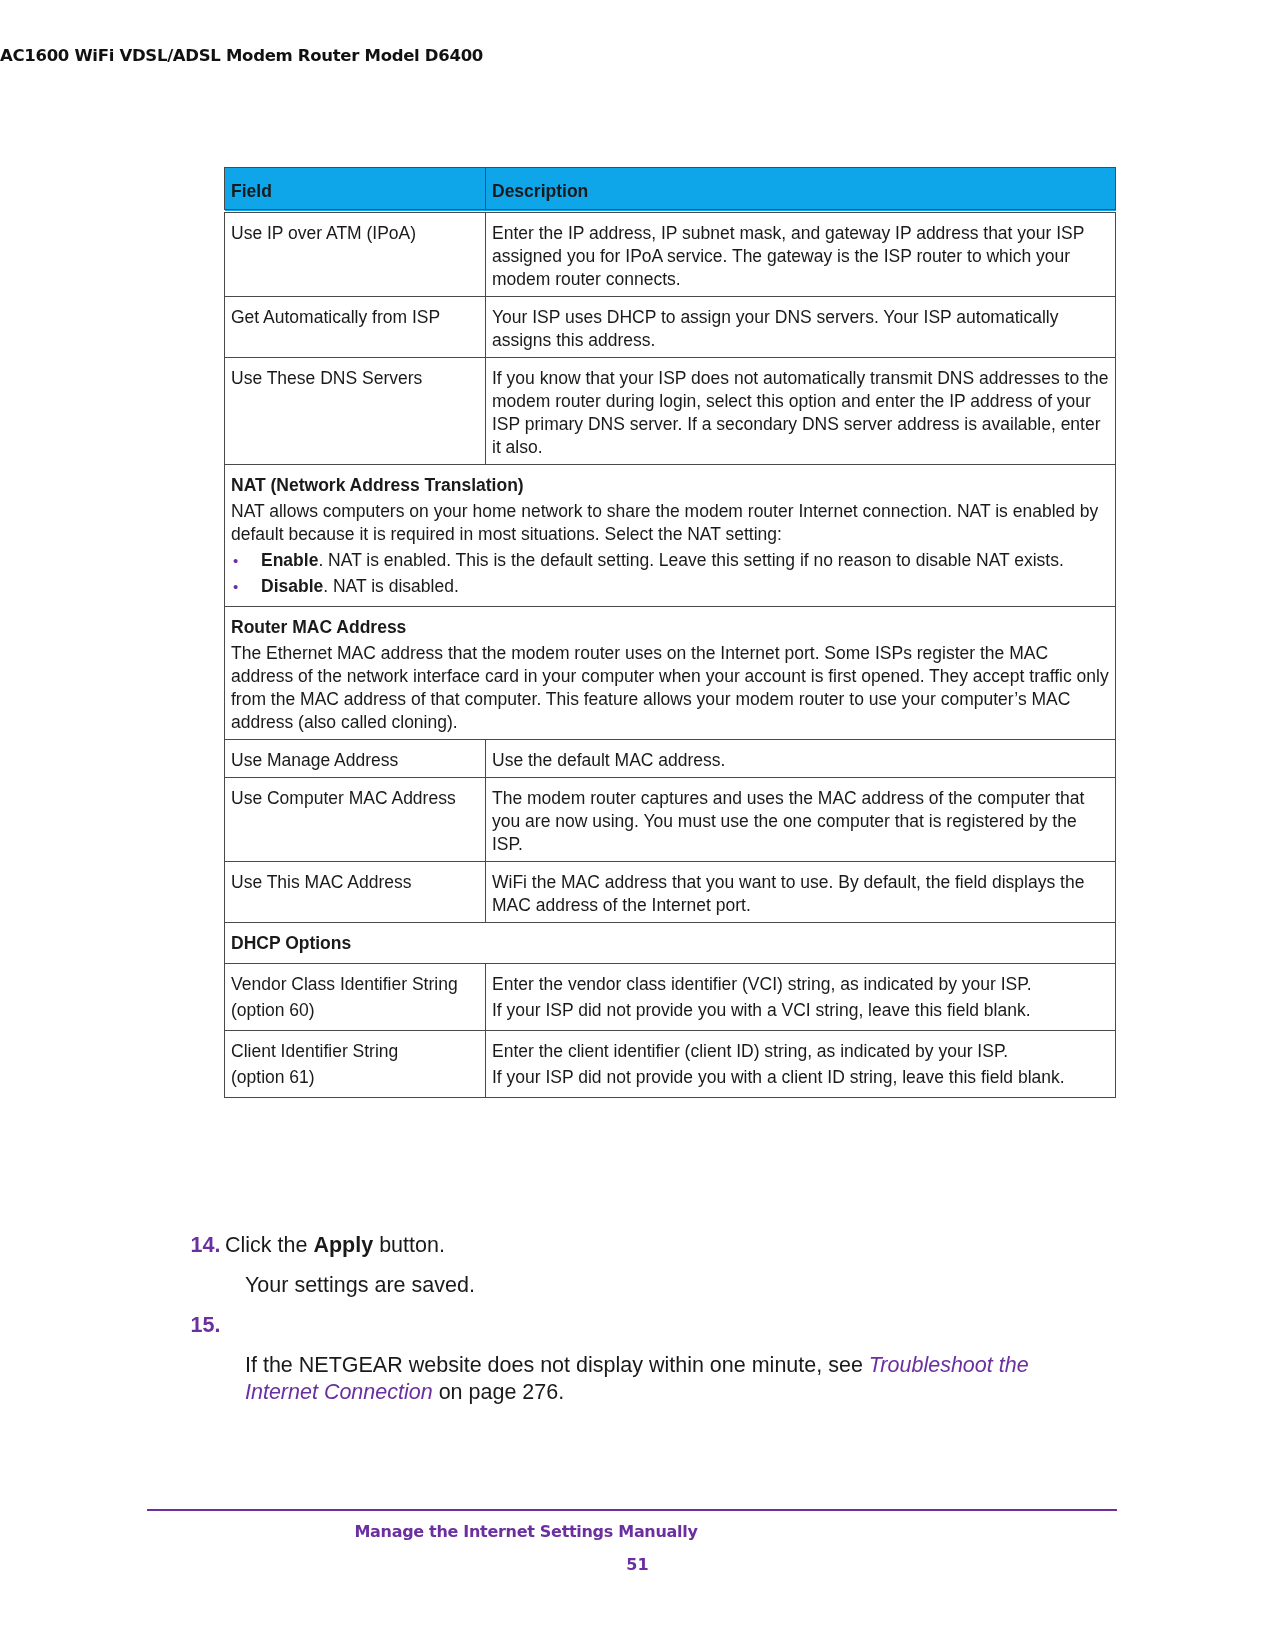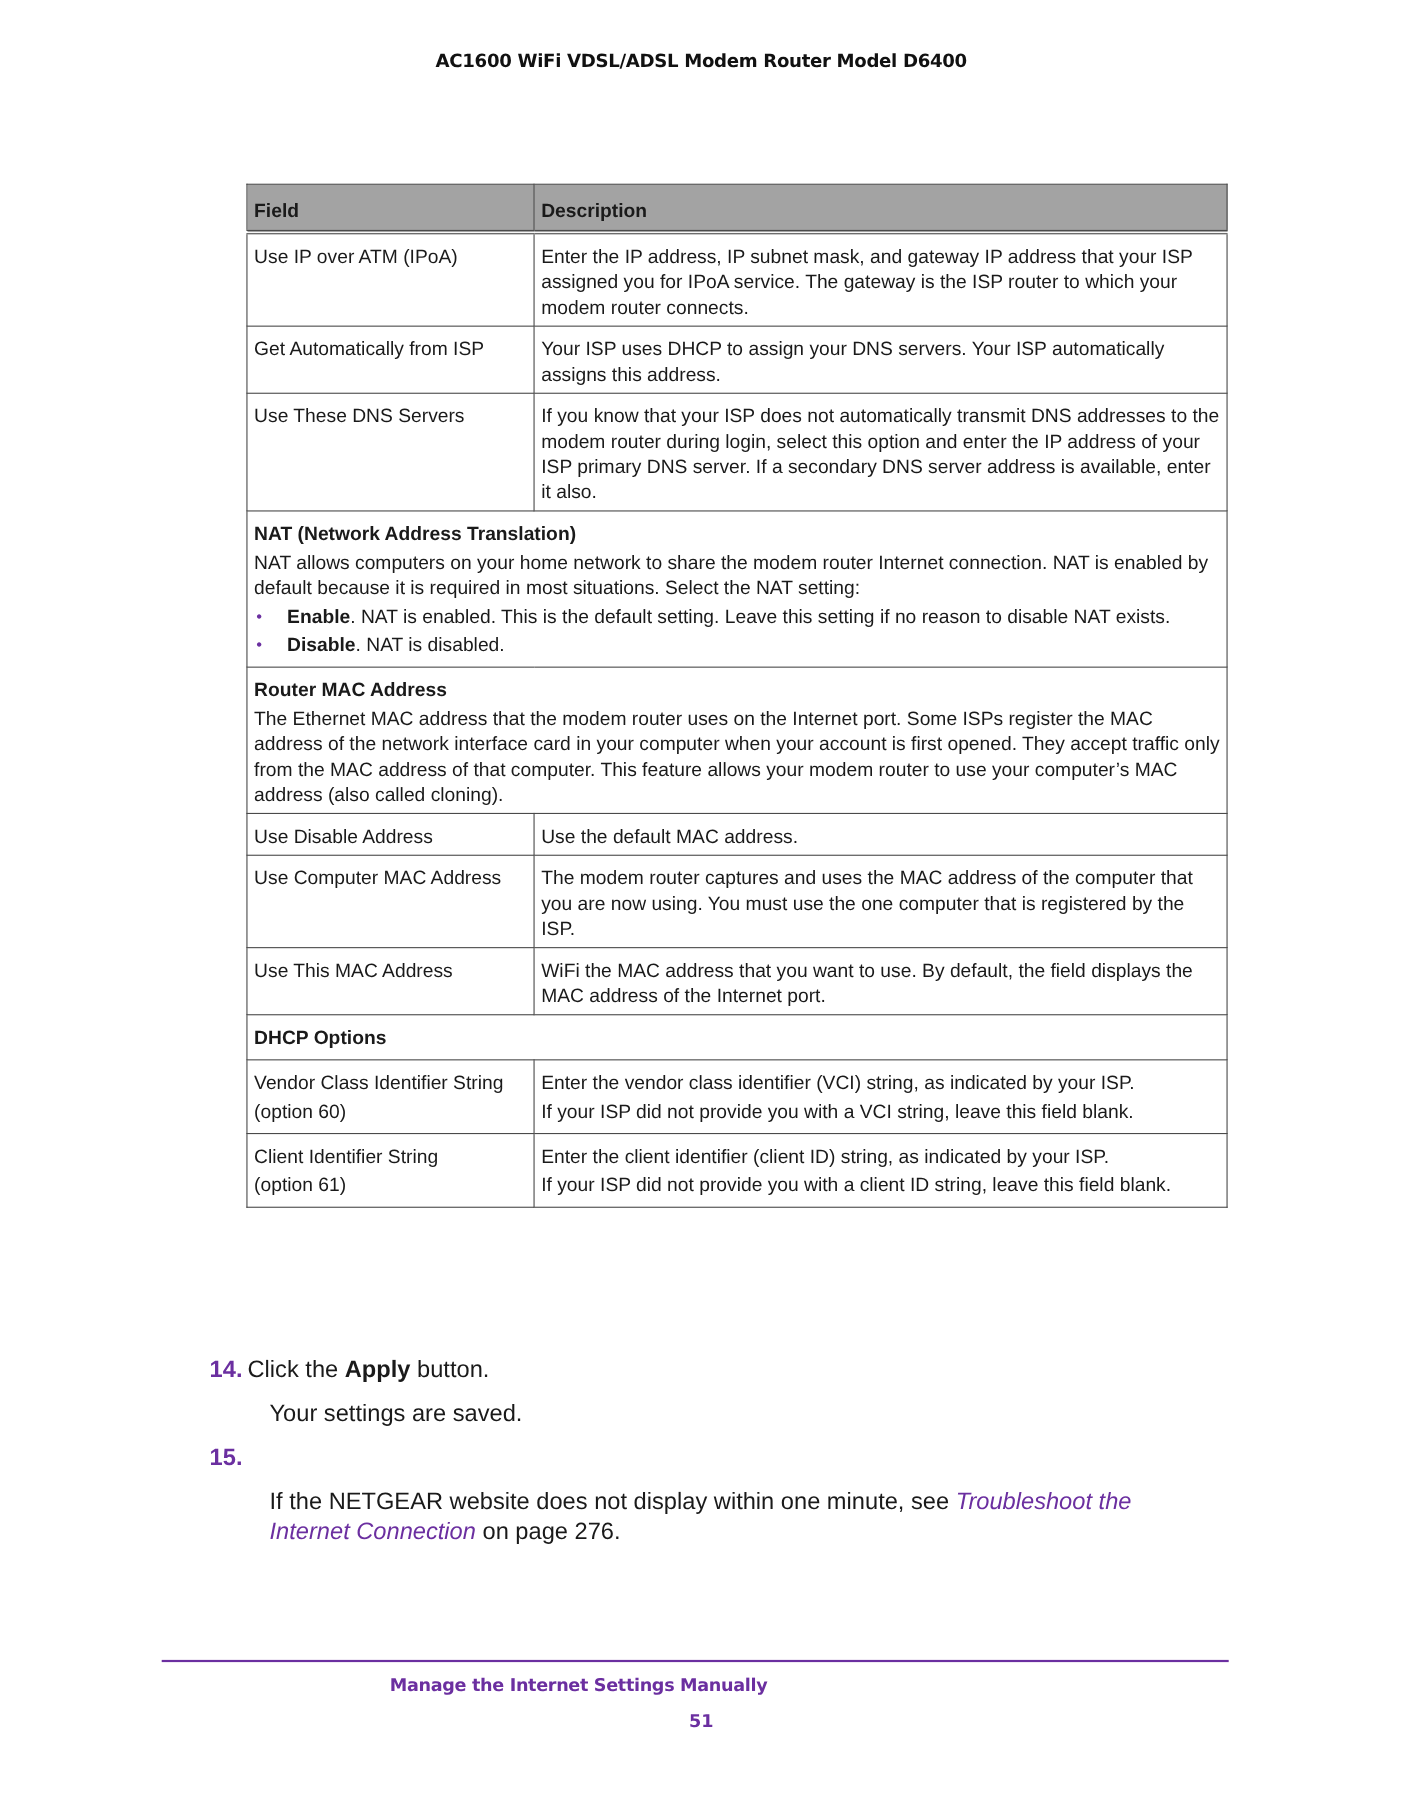--- a/index.html
+++ b/index.html
@@ -1,23 +1,23 @@
 <!DOCTYPE html>
 <html><head>
 <meta charset="utf-8">
 <style>
   html, body { margin: 0; padding: 0; background: #ffffff; }
   body { width: 1275px; height: 1650px; position: relative; overflow: hidden;
          font-family: "Liberation Sans", sans-serif; color: #1a1a1a; }
-  .running-header { position: absolute; top: 46px; left: 0; width: 1275px; text-align: center;
+  .running-header { position: absolute; top: 46px; left: 0; width: 1275px; 
          font-family: "DejaVu Sans", sans-serif; font-weight: bold; font-size: 16.5px; letter-spacing: -0.3px; color: #111; }
   table.ft { position: absolute; top: 167px; left: 224px; width: 892px; border-collapse: collapse;
          font-size: 17.5px; line-height: 23px; }
   table.ft td, table.ft th { border: 1.5px solid #4a4a4a; vertical-align: top; text-align: left; }
-  table.ft th { background: #a3a3a3; font-weight: bold; padding: 12px 6px 6px 6px; height: 19px; }
+  table.ft th { background: #0ea5e9; font-weight: bold; padding: 12px 6px 6px 6px; height: 19px; }
   table.ft tr.hdr th { border-bottom: 4px double #4a4a4a; }
   table.ft td { padding: 9px 6px 5px 6px; }
   td.c1 { width: 248px; }
   td.span { padding: 10px 6px 7px 6px; }
   .sec-title { font-weight: bold; display: block; margin-bottom: 3px; }
   .bullets { margin: 3px 0 0 0; padding: 0; list-style: none; }
   .bullets li { position: relative; padding-left: 30px; text-align: justify; margin-bottom: 3px; }
   .bullets li .dot { position: absolute; left: 2px; top: 0; color: #6b2fa0; font-size: 15px; }
   .two-line span { display: block; margin-bottom: 3px; }
   .steps { position: absolute; top: 1232px; left: 186px; width: 900px; font-size: 21.5px; line-height: 27px; }
@@ -68,21 +68,21 @@
     </td>
   </tr>
 
   <tr>
     <td colspan="2" class="span">
       <span class="sec-title">Router MAC Address</span>
       <span>The Ethernet MAC address that the modem router uses on the Internet port. Some ISPs register the MAC address of the network interface card in your computer when your account is first opened. They accept traffic only from the MAC address of that computer. This feature allows your modem router to use your computer’s MAC address (also called cloning).</span>
     </td>
   </tr>
   <tr>
-    <td class="c1">Use Disable Address</td>
+    <td class="c1">Use Manage Address</td>
     <td>Use the default MAC address.</td>
   </tr>
   <tr>
     <td class="c1">Use Computer MAC Address</td>
     <td>The modem router captures and uses the MAC address of the computer that you are now using. You must use the one computer that is registered by the ISP.</td>
   </tr>
   <tr>
     <td class="c1">Use This MAC Address</td>
     <td>WiFi the MAC address that you want to use. By default, the field displays the MAC address of the Internet port.</td>
   </tr>

